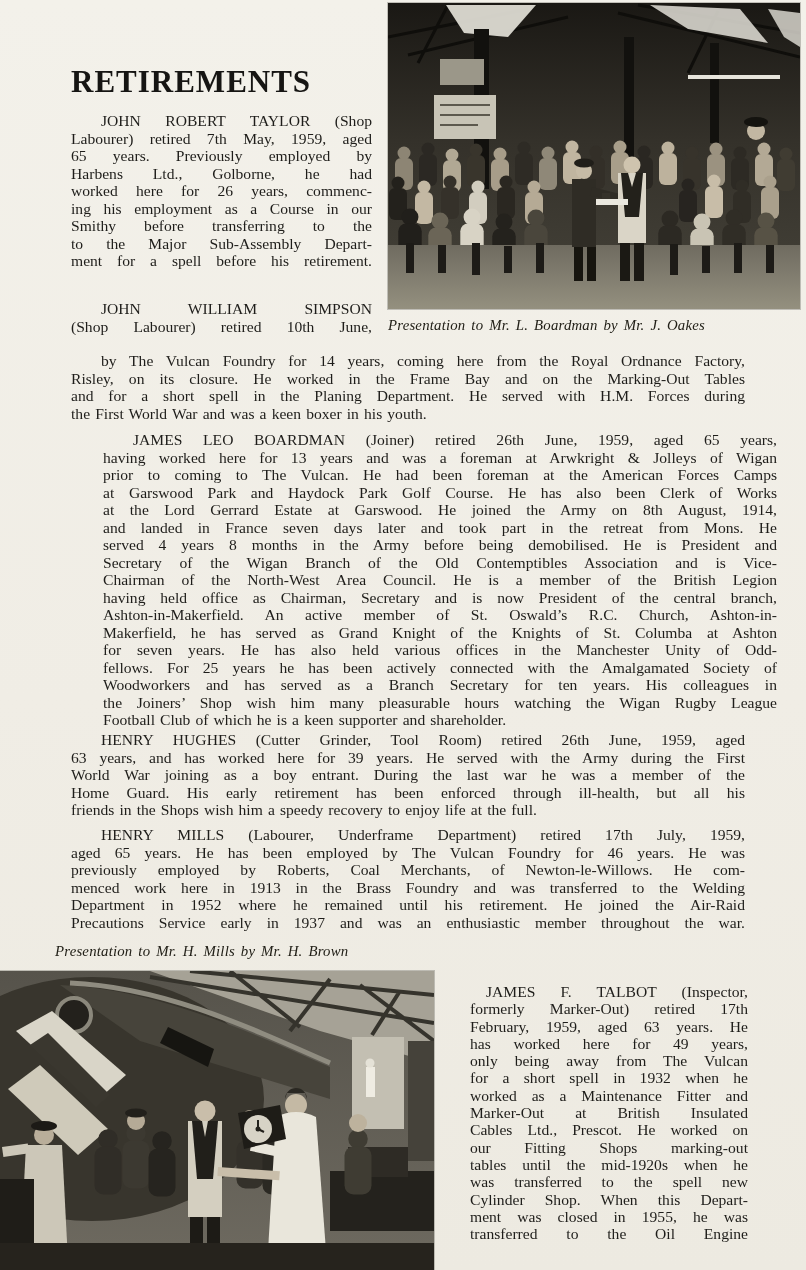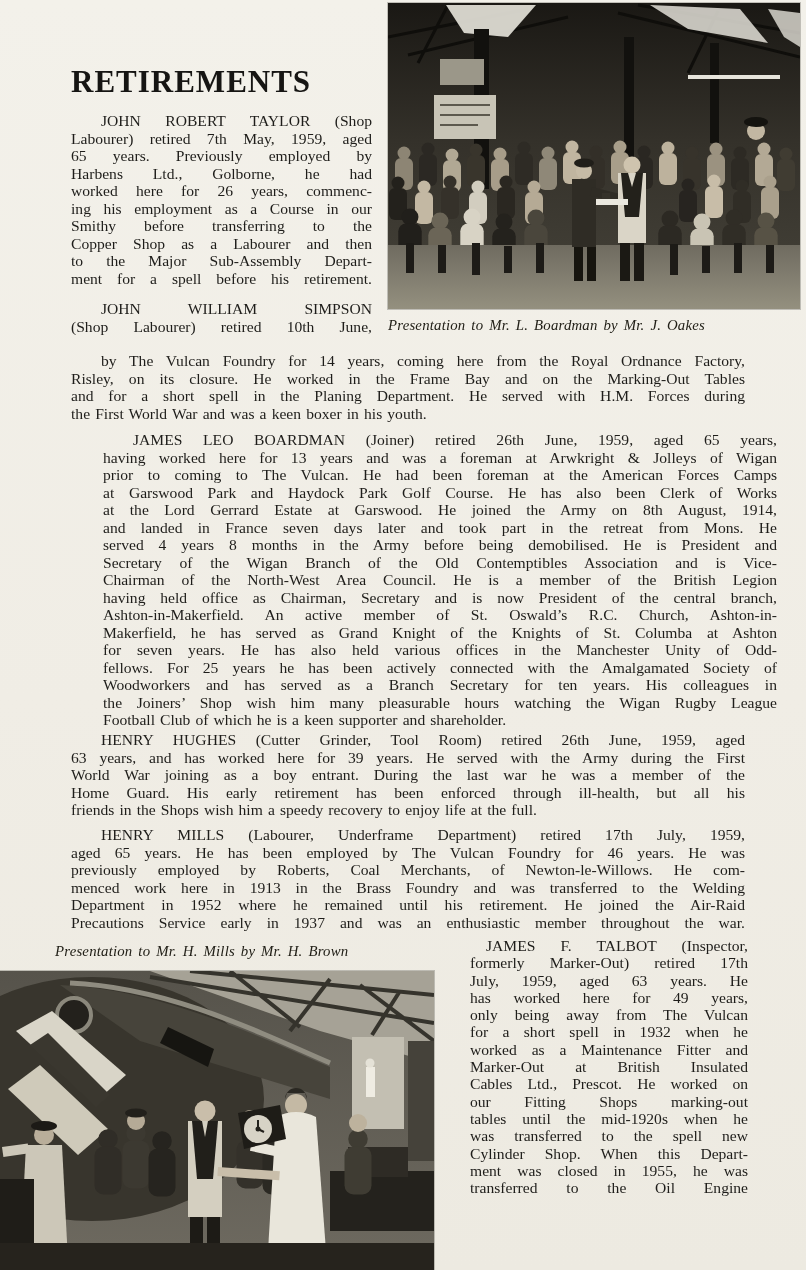--- a/index.html
+++ b/index.html
@@ -12,21 +12,21 @@
   h1.heading{
     margin:0;font-size:31px;font-weight:700;letter-spacing:1px;
     color:#161513;white-space:nowrap;
   }
   .para{font-size:15.6px;line-height:17.5px;text-align:justify;word-spacing:1.2px;}
   .para .ln{height:17.5px;overflow:hidden;text-align:justify;text-align-last:justify;white-space:nowrap0;}
   .para .ln.first{padding-left:30px;}
   .para .ln.last-left{text-align-last:left;}
   #para-talbot{line-height:17.3px;}
   #para-talbot .ln{height:17.3px;}
-  #para-talbot .ln.first{padding-left:16px;}
+  #para-talbot .ln.first{padding-left:16px;margin-top:46px;}
   .caption{
     font-style:italic;font-size:14.8px;color:#222018;text-align:left;
     word-spacing:2px;letter-spacing:.2px;white-space:nowrap;
   }
   .photo{box-shadow:0 0 0 1px rgba(40,38,30,.25);}
   .photo svg{display:block;width:100%;height:100%;}
   
   #photo1   {left:388px;top:3px;width:412px;height:306px;}
   #caption1 {left:388px;top:317px;width:402px;}
   #heading  {left:71px;top:64px;width:301px;}
@@ -184,21 +184,20 @@
   <h1 class="abs heading" id="heading">RETIREMENTS</h1>
 
   <div class="abs para" id="para-taylor">
       <div class="ln first">JOHN ROBERT TAYLOR (Shop</div>
       <div class="ln">Labourer) retired 7th May, 1959, aged</div>
       <div class="ln">65 years. Previously employed by</div>
       <div class="ln">Harbens Ltd., Golborne, he had</div>
       <div class="ln">worked here for 26 years, commenc-</div>
       <div class="ln">ing his employment as a Course in our</div>
       <div class="ln">Smithy before transferring to the</div>
-      <div class="ln">Copper Shop as a Labourer and then</div>
       <div class="ln">to the Major Sub-Assembly Depart-</div>
       <div class="ln">ment for a spell before his retirement.</div>
     </div>
   <div class="abs para" id="para-simpson-narrow">
       <div class="ln first">JOHN WILLIAM SIMPSON</div>
       <div class="ln">(Shop Labourer) retired 10th June,</div>
     </div>
   <div class="abs para" id="para-simpson-wide">
       <div class="ln first">by The Vulcan Foundry for 14 years, coming here from the Royal Ordnance Factory,</div>
       <div class="ln">Risley, on its closure. He worked in the Frame Bay and on the Marking-Out Tables</div>
@@ -331,21 +330,21 @@
         <rect x="218" y="196" width="62" height="9" fill="#c9beaa" transform="rotate(4 218 196)"></rect>
       </g>
       <rect y="272" width="434" height="27" fill="#26231d"></rect>
       <rect x="0" y="208" width="34" height="64" fill="#1f1d18"></rect>
     </svg>
   </div>
 
   <div class="abs para" id="para-talbot">
       <div class="ln first">JAMES F. TALBOT (Inspector,</div>
       <div class="ln">formerly Marker-Out) retired 17th</div>
-      <div class="ln">July, 1959, aged 63 years.  He</div>
+      <div class="ln">February, 1959, aged 63 years.  He</div>
       <div class="ln">has worked here for 49 years,</div>
       <div class="ln">only being away from The Vulcan</div>
       <div class="ln">for a short spell in 1932 when he</div>
       <div class="ln">worked as a Maintenance Fitter and</div>
       <div class="ln">Marker-Out at British Insulated</div>
       <div class="ln">Cables Ltd., Prescot. He worked on</div>
       <div class="ln">our Fitting Shops marking-out</div>
       <div class="ln">tables until the mid-1920s when he</div>
       <div class="ln">was transferred to the spell new</div>
       <div class="ln">Cylinder Shop. When this Depart-</div>

